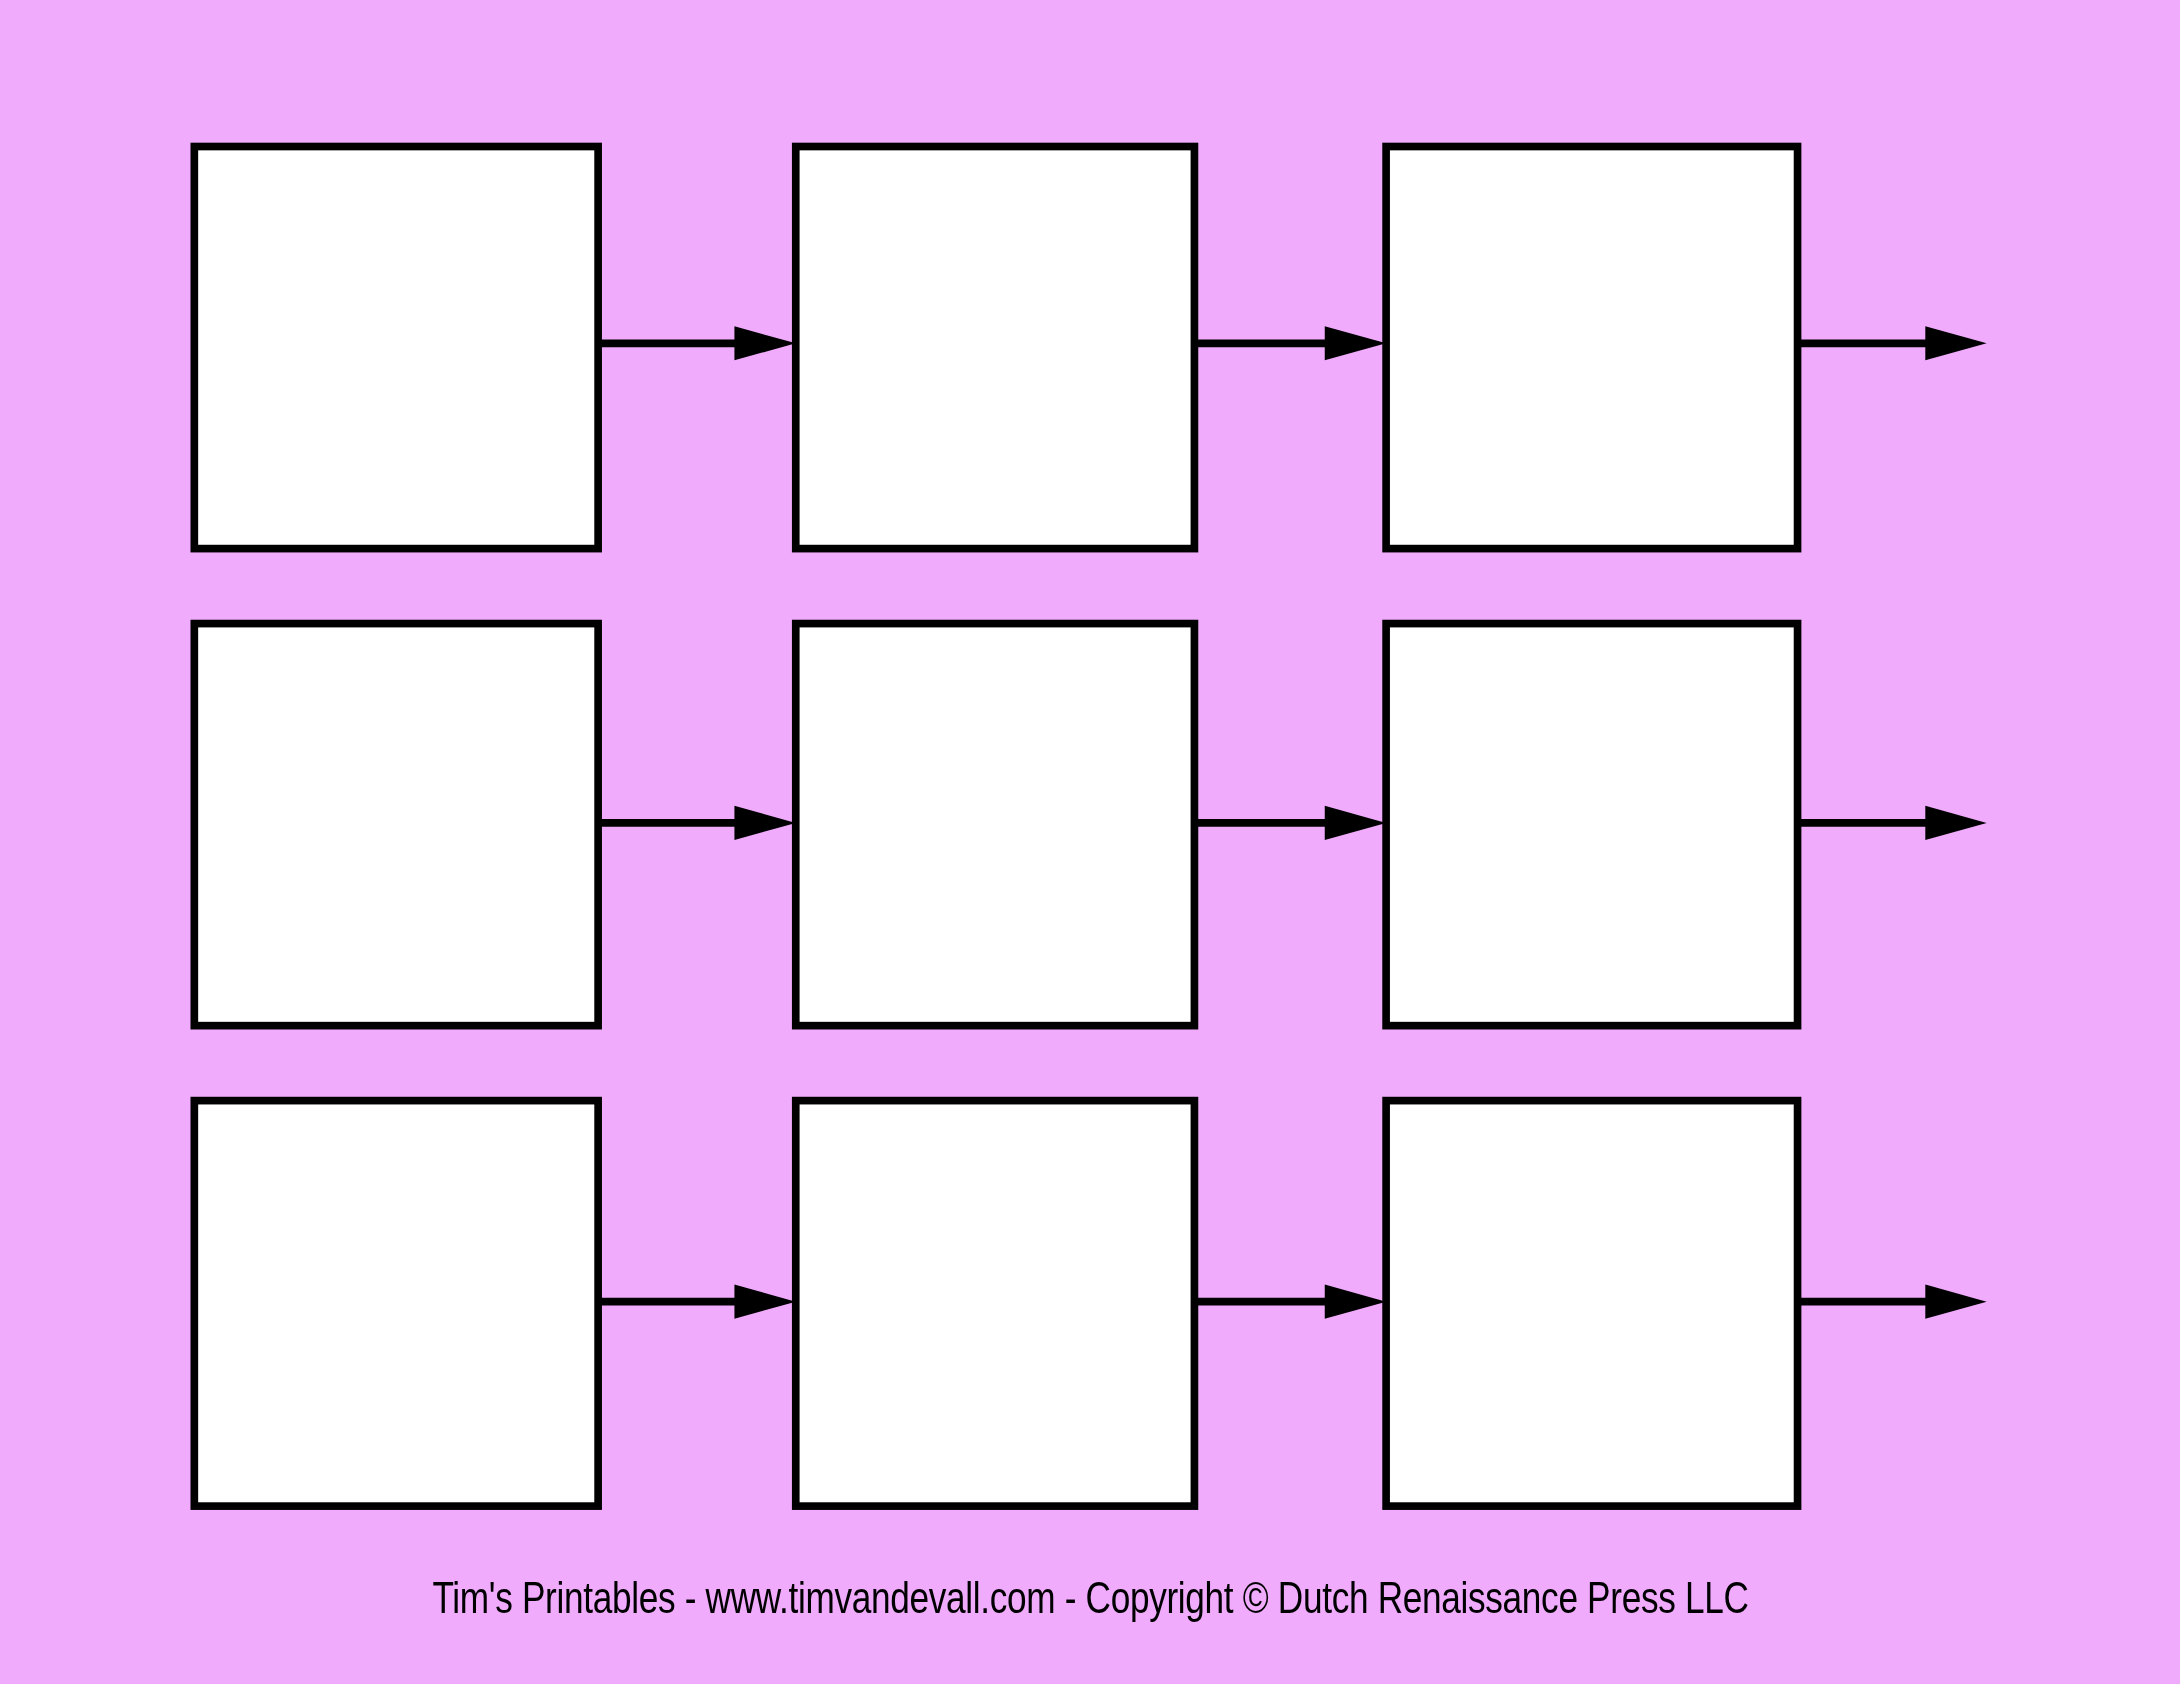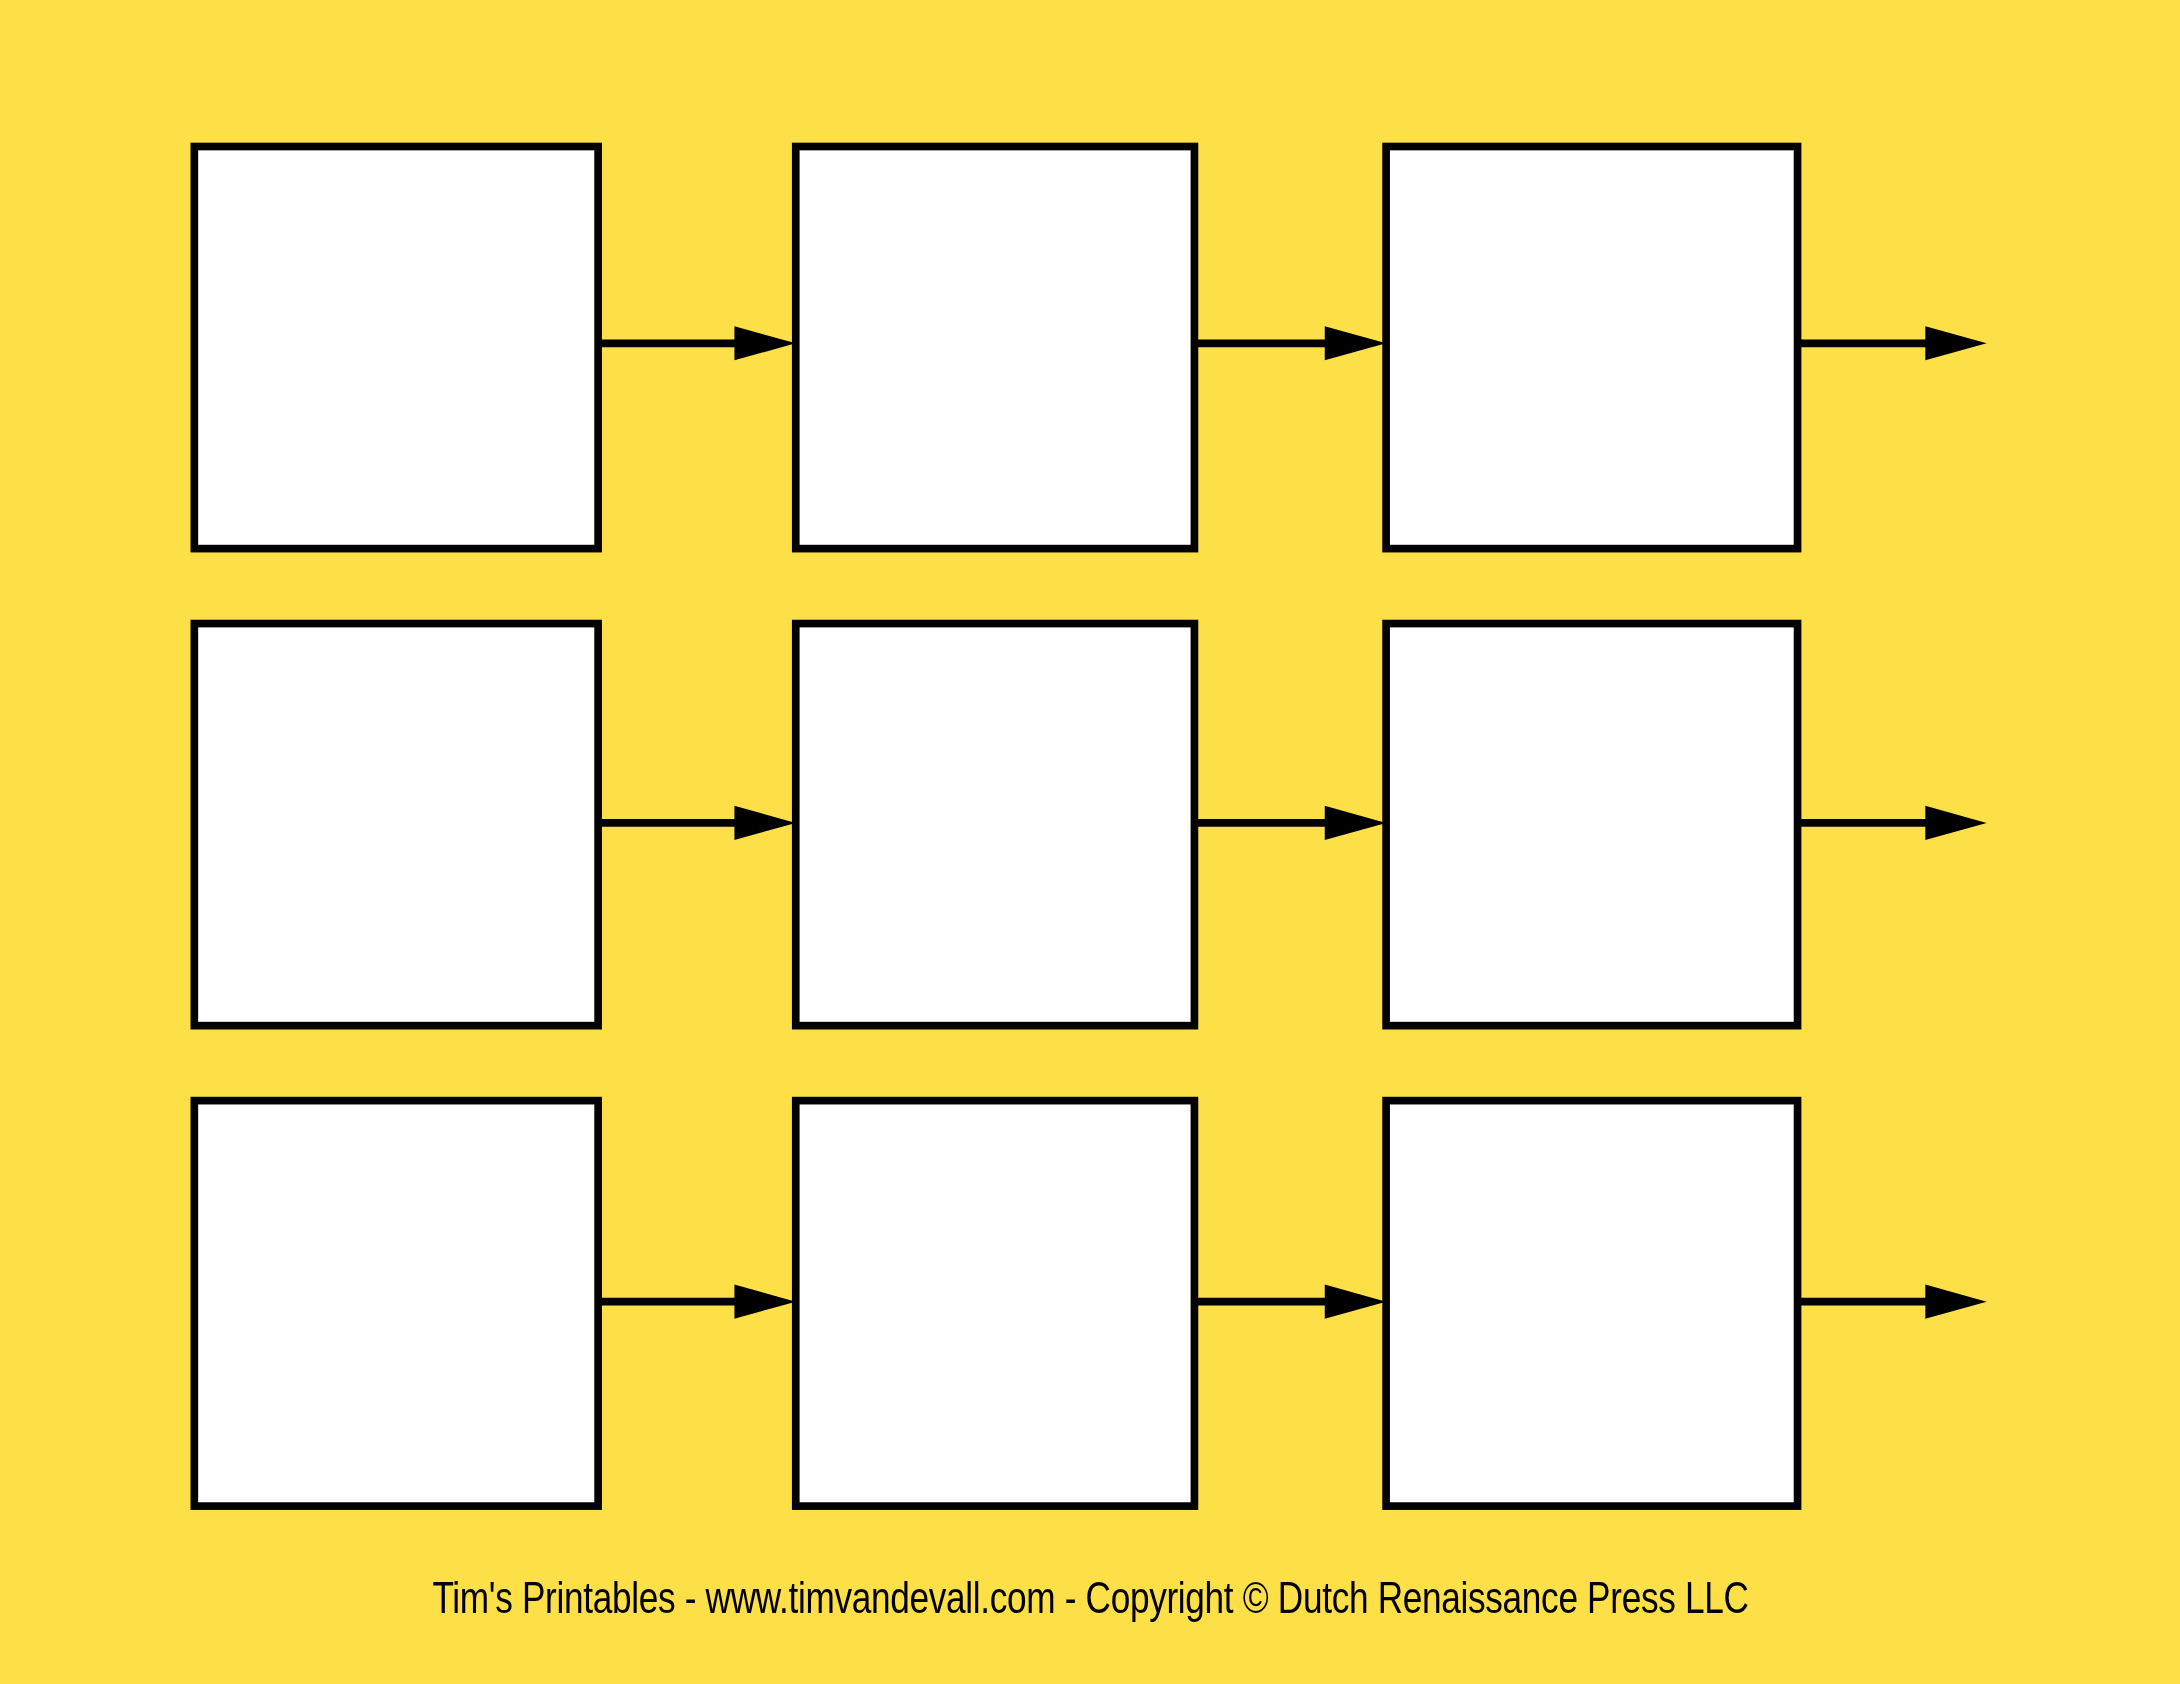--- a/index.html
+++ b/index.html
@@ -8,21 +8,21 @@
     padding: 0;
     background: #ffffff;
   }
   body {
     font-family: "Liberation Sans", sans-serif;
   }
   #page {
     position: relative;
     width: 2181px;
     height: 1685px;
-    background: #fde047;
+    background: #f0abfc;
     overflow: hidden;
   }
   #flow-svg {
     position: absolute;
     left: 0;
     top: 0;
     width: 2181px;
     height: 1685px;
     display: block;
   }

